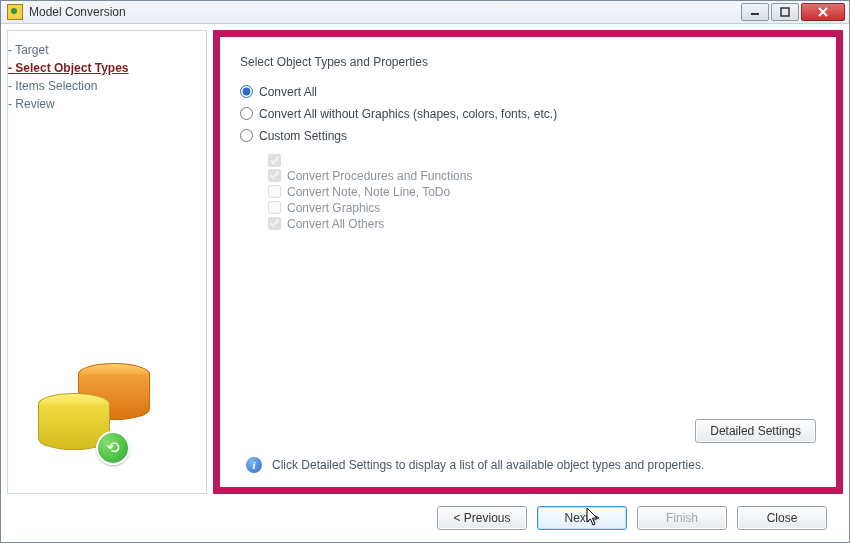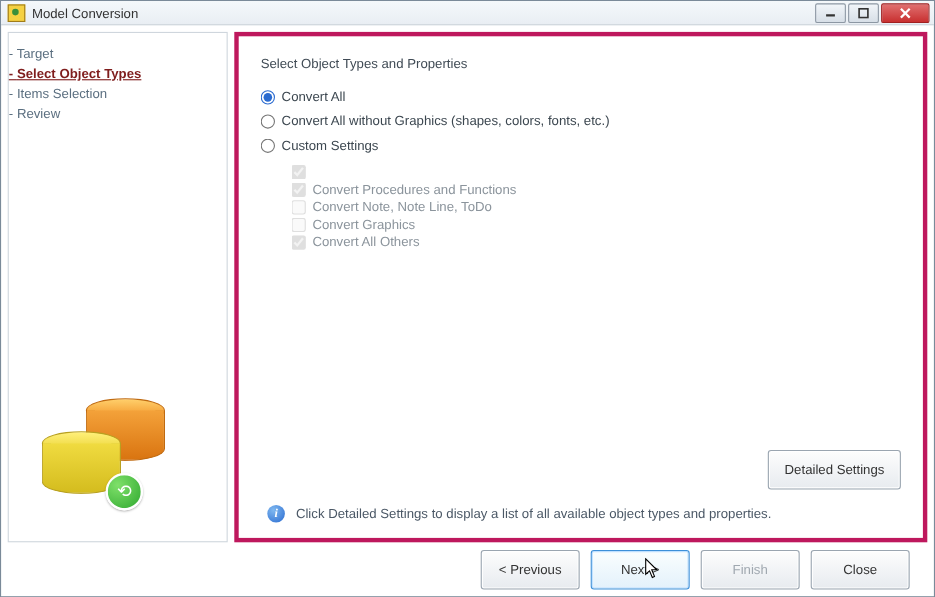--- a/index.html
+++ b/index.html
@@ -120,21 +120,21 @@
     background: radial-gradient(circle at 30% 30%, #7fe06a, #2fa82f);
     border: 2px solid #fff;
     display: flex; align-items: center; justify-content: center;
     color: #fff;
     font-size: 16px;
     box-shadow: 0 1px 2px rgba(0,0,0,.3);
   }
   .main {
     flex: 1;
     background: #fff;
-    border: 4px solid #be185d;
+    border: 7px solid #be185d;
     padding: 18px 20px 12px 20px;
     display: flex;
     flex-direction: column;
     position: relative;
   }
   .section-title {
     color: #404b55;
     margin-bottom: 12px;
   }
   .radio-row {
@@ -179,21 +179,21 @@
     background: radial-gradient(circle at 35% 30%, #7fb8f0, #2a6bd0);
     color: #fff;
     font-style: italic;
     font-weight: bold;
     font-family: Georgia, serif;
     font-size: 11px;
     display: flex; align-items: center; justify-content: center;
   }
   .btn {
     min-width: 90px;
-    height: 36px;
+    height: 24px;
     background: linear-gradient(#fdfdfd,#e7ebef);
     border: 1px solid #9aa5b0;
     border-radius: 3px;
     color: #333;
     font-family: inherit;
     font-size: 12px;
     padding: 0 14px;
     cursor: pointer;
     box-shadow: inset 0 0 0 1px #fff;
   }

